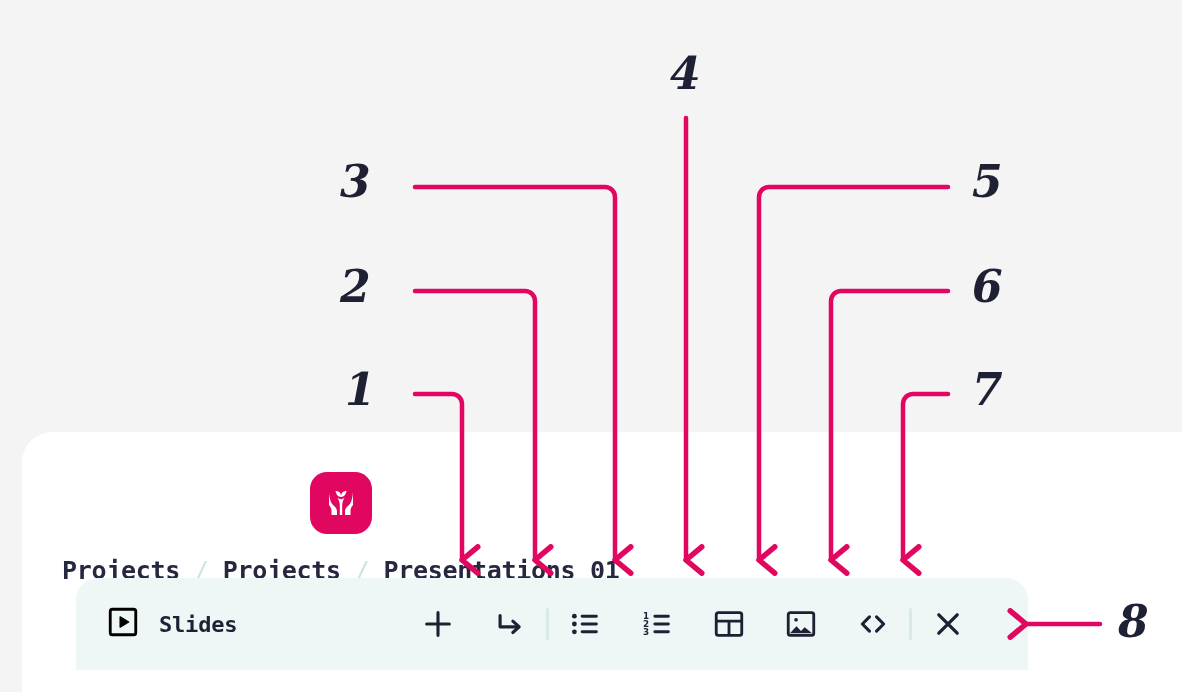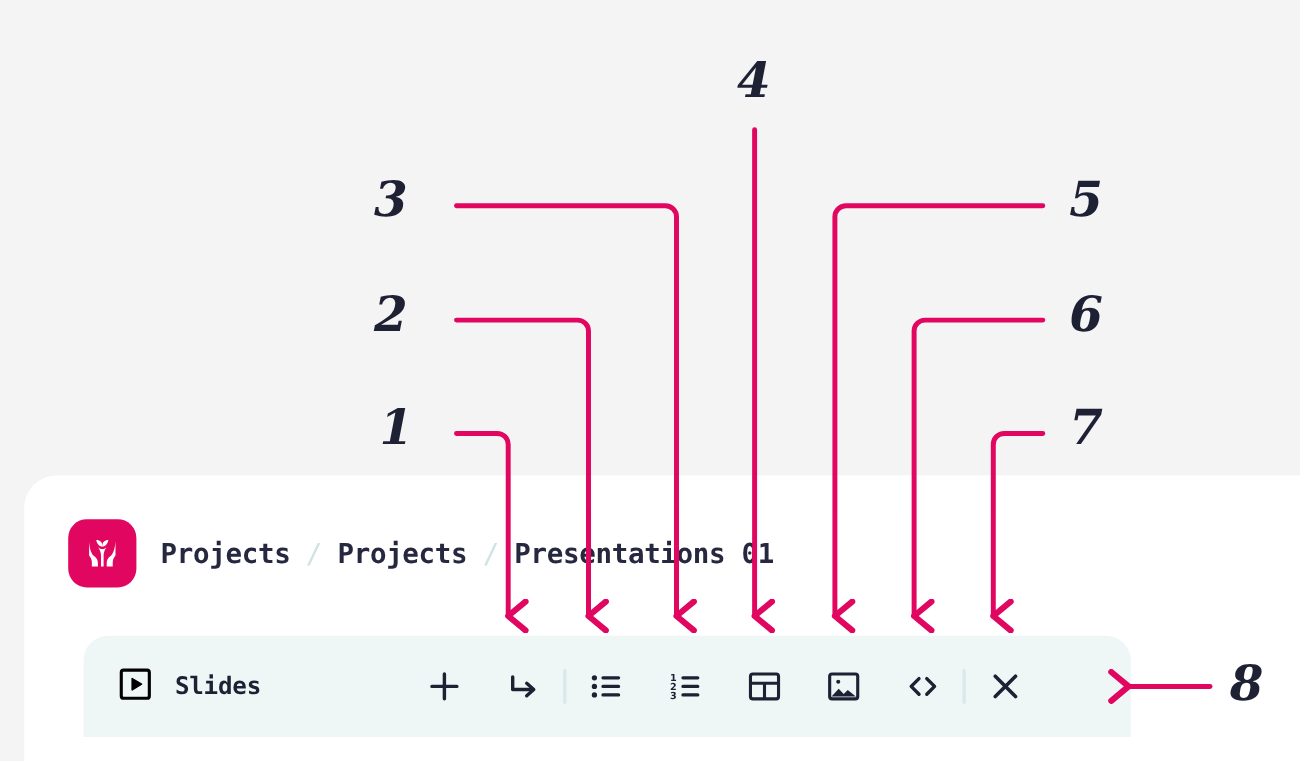--- a/index.html
+++ b/index.html
@@ -7,39 +7,39 @@
     width:1182px;height:692px;position:relative;overflow:hidden;
     background:#f4f4f5;
     font-family:"DejaVu Sans",sans-serif;
   }
   
   #app-card{
     position:absolute;left:22px;top:432px;width:1230px;height:300px;
     background:#ffffff;border-radius:30px 30px 0 0;
   }
   #breadcrumb-bar{
-    position:absolute;left:40px;top:40px;display:flex;align-items:center;gap:22px;
+    position:absolute;left:40px;top:40px;display:flex;align-items:center;gap:22px;flex-direction:column;
   }
   #app-logo{
     width:62px;height:62px;border-radius:17px;background:#e1065f;
     display:flex;align-items:center;justify-content:center;flex:none;
   }
   #app-logo svg{display:block;}
   #crumbs{
     display:flex;align-items:center;gap:14px;
     font-family:"DejaVu Sans Mono","Liberation Mono",monospace;
     font-size:25px;font-weight:700;color:#262840;letter-spacing:-0.3px;
     white-space:nowrap;
   }
   .crumb-sep{color:#cfe4e2;font-weight:400;}
   
   #slides-toolbar{
     position:absolute;left:76px;top:578px;width:952px;height:92px;
     background:#eff6f6;border-radius:22px 22px 0 0;
-    display:flex;align-items:center;
+    display:flex;align-items:center;gap:34px;
   }
   #toolbar-label{
     display:flex;align-items:center;gap:19px;margin-left:30px;
   }
   #toolbar-label .lbl{
     font-family:"DejaVu Sans Mono","Liberation Mono",monospace;
     font-size:22px;font-weight:700;color:#1e2033;letter-spacing:-0.2px;
   }
   #toolbar-actions{
     display:flex;align-items:center;margin-left:144px;gap:0;

